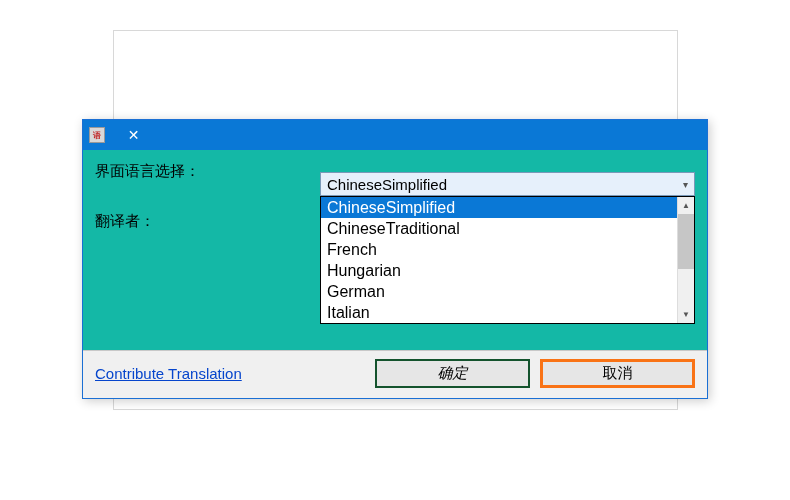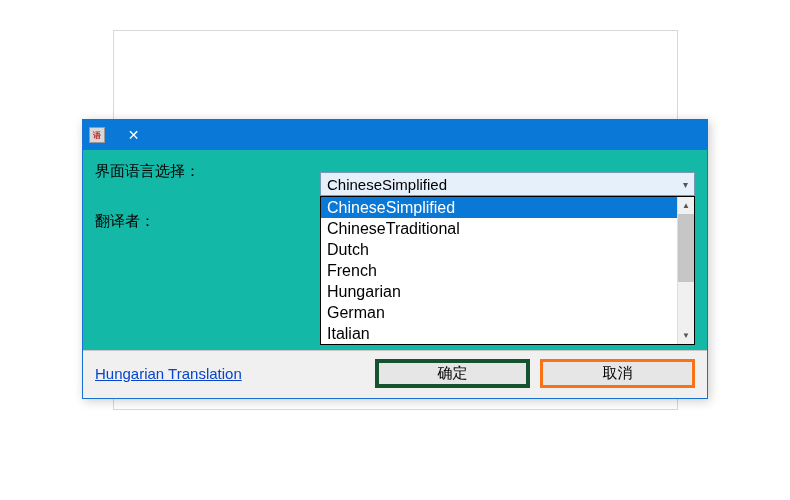--- a/index.html
+++ b/index.html
@@ -188,21 +188,22 @@
   .btn {
     width: 155px;
     height: 29px;
     border: 3px solid #f97316;
     background: #e6e6e6;
     font-size: 15px;
     cursor: pointer;
     margin-left: 10px;
   }
   .btn.primary {
-    border: 4px solid #14532d;
+    border: 2px solid #14532d;
+    font-style: italic;
   }
 </style>
 </head>
 <body>
 
 <div class="bg-panel">
   <a class="bg-link">vovsoft.com</a>
 </div>
 
 <div class="dialog">
@@ -220,21 +221,20 @@
       <div class="label">界面语言选择：</div>
       <div class="combo">
         <div class="combo-display">
           <span>ChineseSimplified</span>
           <span class="chev">▾</span>
         </div>
         <div class="dropdown">
           <div class="dropdown-list" id="dropdown-list">
               <div class="dropdown-item selected">ChineseSimplified</div>
               <div class="dropdown-item">ChineseTraditional</div>
-              <div class="dropdown-item">Dutch</div>
               <div class="dropdown-item">French</div>
               <div class="dropdown-item">Hungarian</div>
               <div class="dropdown-item">German</div>
               <div class="dropdown-item">Italian</div>
             </div>
           <div class="dropdown-scroll">
             <div class="scroll-btn">▲</div>
             <div class="scroll-track">
               <div class="scroll-thumb"></div>
             </div>
@@ -244,19 +244,19 @@
       </div>
     </div>
 
     <div class="row">
       <div class="label">翻译者：</div>
     </div>
 
   </div>
 
   <div class="button-row">
-    <a class="contribute">Hungarian Translation</a>
+    <a class="contribute">Contribute Translation</a>
     <div class="spacer"></div>
     <button class="btn primary">确定</button>
     <button class="btn">取消</button>
   </div>
 
 </div>
 
 </body></html>

